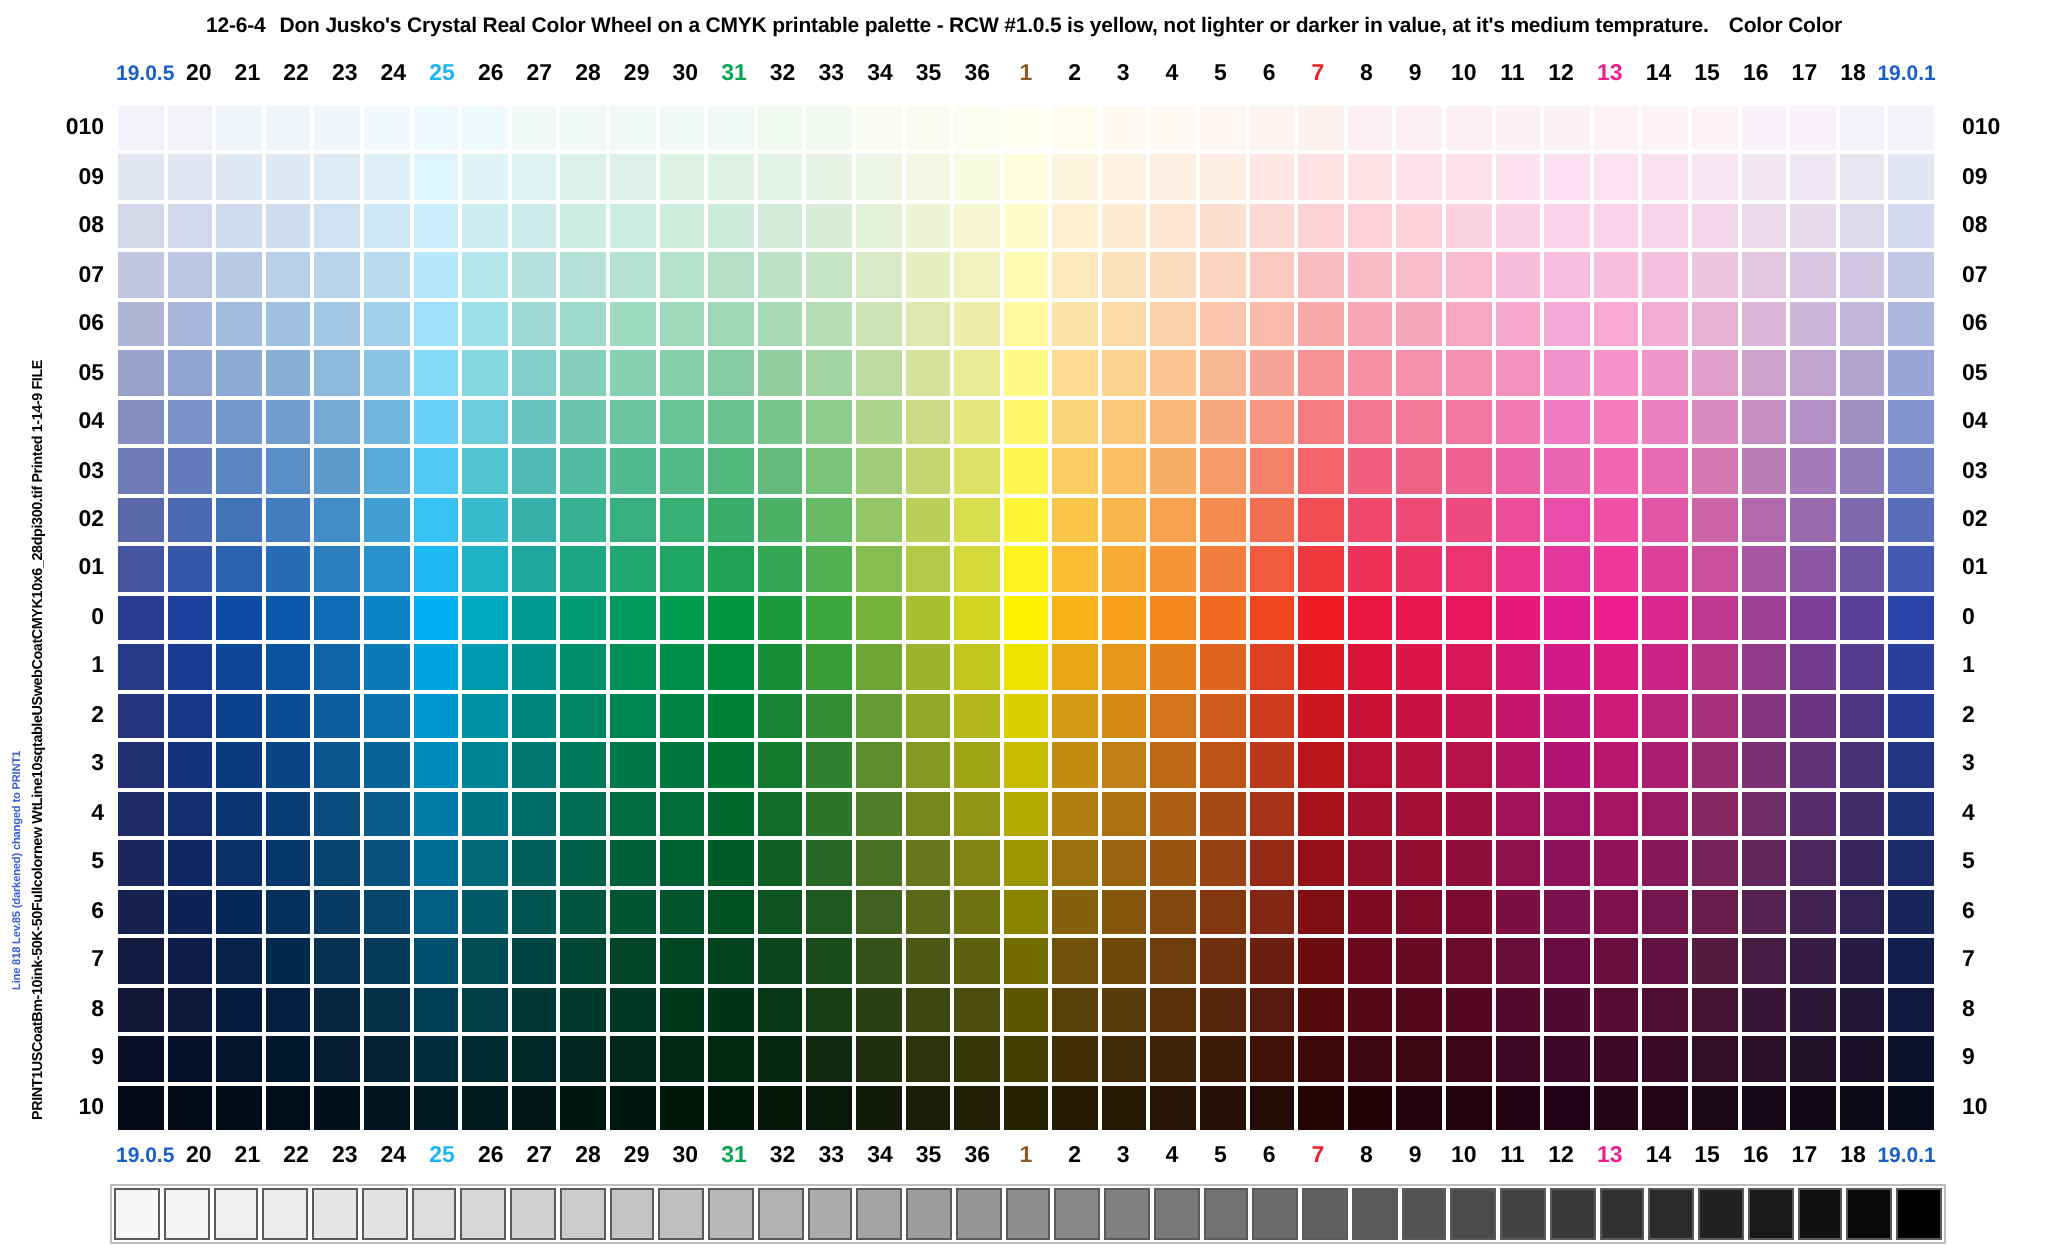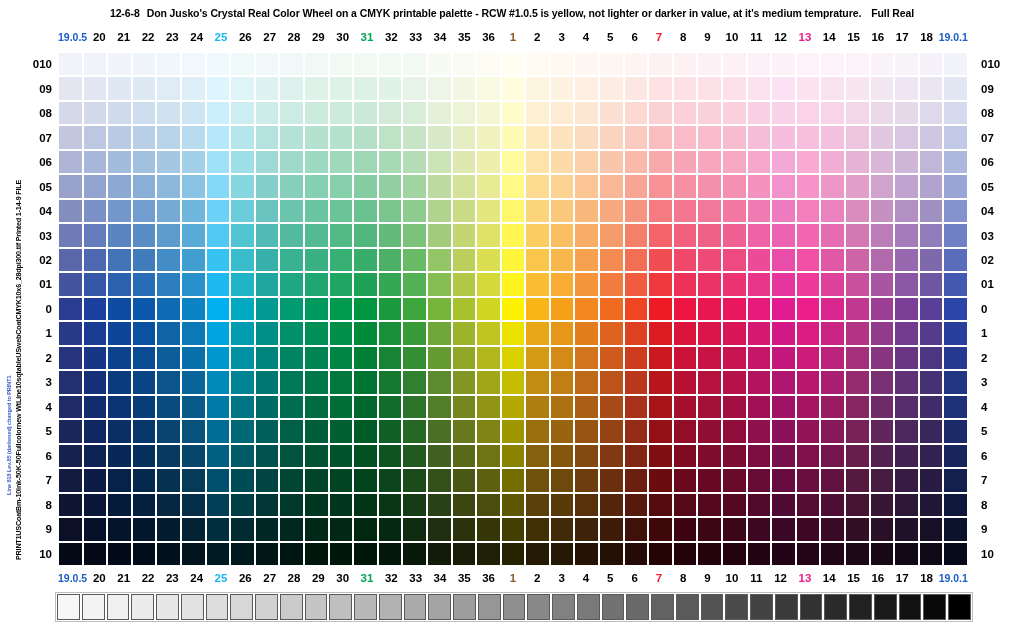--- a/index.html
+++ b/index.html
@@ -107,21 +107,21 @@
     border:1px solid #5a5a5a;
     margin:1px;
   }
 </style>
 </head>
 <body>
 
 <div id="page">
 
   <div class="title-bar">
-    <span class="t-date">12-6-8</span><span>Don Jusko's Crystal Real Color Wheel on a CMYK printable palette - RCW #1.0.5 is yellow, not lighter or darker in value, at it's medium temprature.</span><span class="t-full">Full Real</span>
+    <span class="t-date">12-6-4</span><span>Don Jusko's Crystal Real Color Wheel on a CMYK printable palette - RCW #1.0.5 is yellow, not lighter or darker in value, at it's medium temprature.</span><span class="t-full">Color Color</span>
   </div>
 
   <div class="vert-wrap">
     <div class="vtext a">PRINT1USCoatBm-10ink-50K-50Fullcolornew WtLine10sqtableUSwebCoatCMYK10x6_28dpi300.tif    Printed 1-14-9 FILE</div>
     <div class="vtext b">Line 818 Lev.85 (darkened) changed to PRINT1</div>
   </div>
 
   <div class="colhdr top" id="colhdr-top">
       <div class="ch" style="color: rgb(27, 94, 196); font-size: 10.5px;">19.0.5</div>
       <div class="ch" style="color: rgb(0, 0, 0);">20</div>

